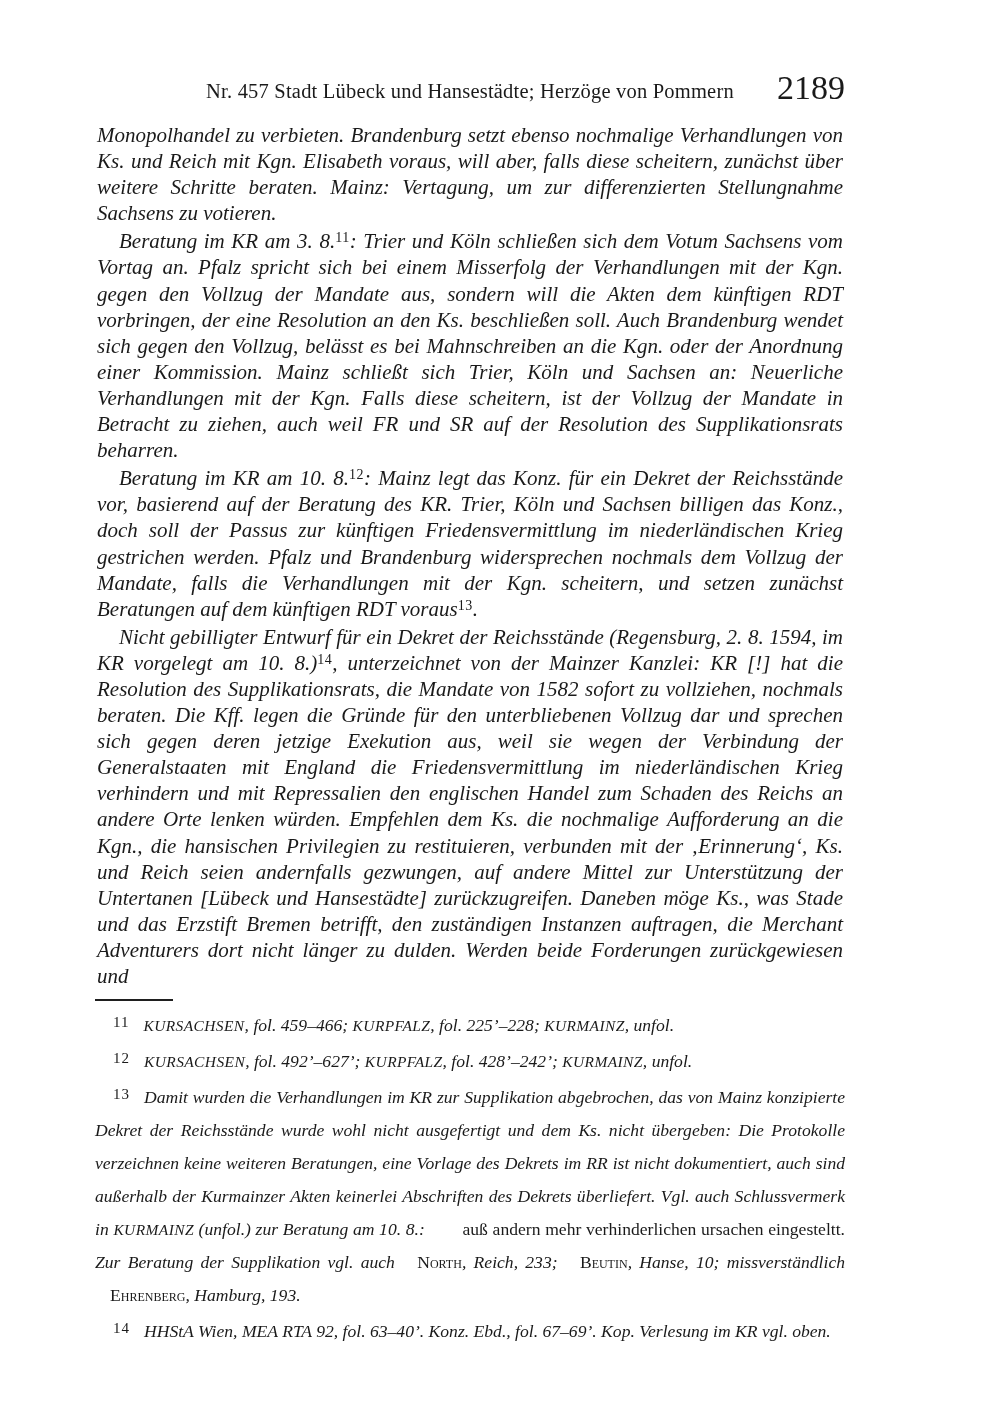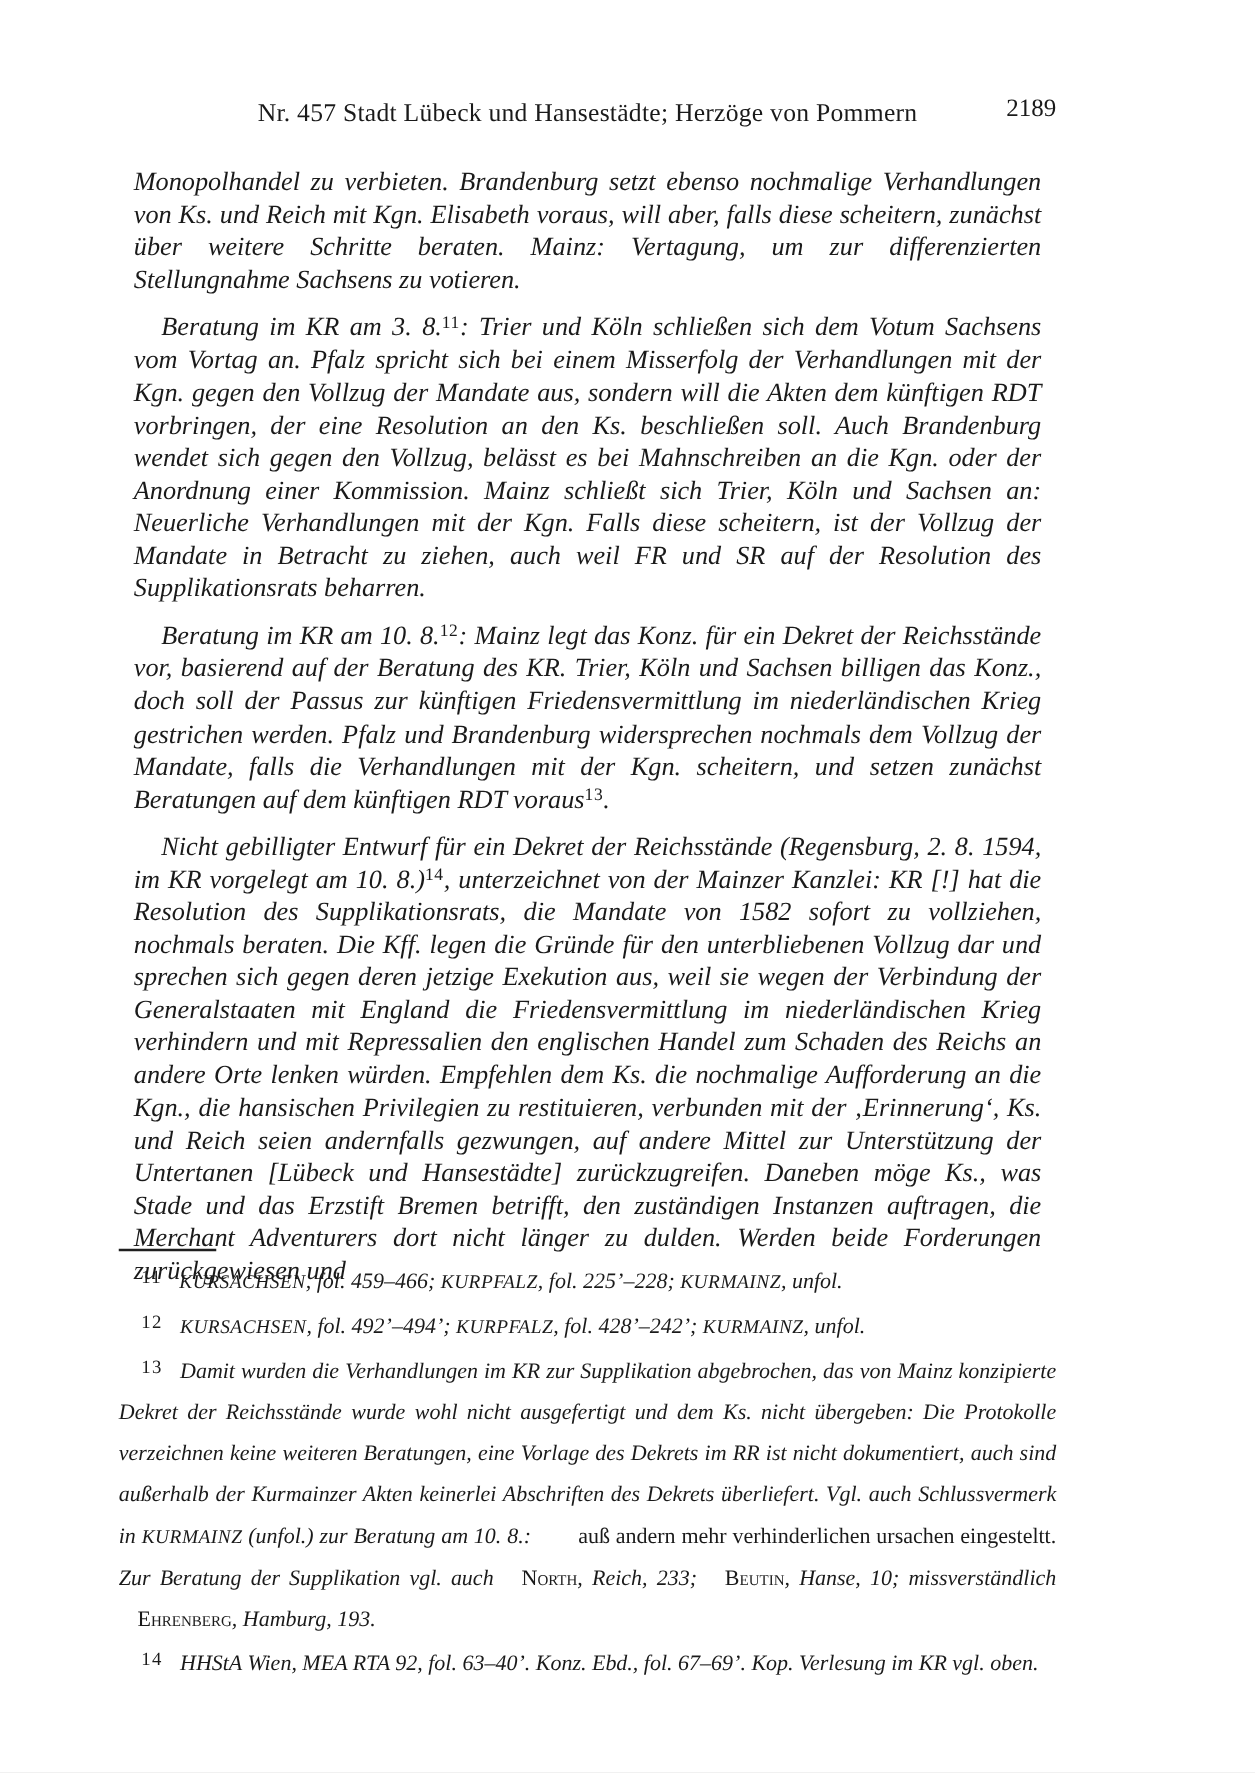--- a/index.html
+++ b/index.html
@@ -22,35 +22,35 @@
     font-size: 20.5px;
     line-height: 24px;
     font-style: normal;
     letter-spacing: 0.2px;
     white-space: nowrap;
   }
   .page-number {
     position: absolute;
     top: 72px;
     right: 159px;
-    font-size: 20px;
+    font-size: 34px;
     line-height: 31px;
     font-style: normal;
   }
   .body-text {
     position: absolute;
     left: 95px;
     top: 120px;
     width: 750px;
     font-style: italic;
     font-size: 21px;
     line-height: 26.1px;
     text-align: justify;
   }
-  .body-text p { margin: 12px; }
+  .body-text p { margin: 2px; }
   .par.indent { text-indent: 22px; }
   sup.fnref {
     font-style: normal;
     font-size: 14px;
     line-height: 0;
     vertical-align: 6px;
     letter-spacing: 0.5px;
   }
   .footnote-rule {
     position: absolute;
@@ -101,18 +101,18 @@
     <p class="par"><span>Monopolhandel zu verbieten. Brandenburg setzt ebenso nochmalige Verhandlungen von Ks. und Reich mit Kgn. Elisabeth voraus, will aber, falls diese scheitern, zunächst über weitere Schritte beraten. Mainz: Vertagung, um zur differenzierten Stellungnahme Sachsens zu votieren.</span></p>
     <p class="par indent"><span>Beratung im KR am 3. 8.</span><sup class="fnref">11</sup><span>: Trier und Köln schließen sich dem Votum Sachsens vom Vortag an. Pfalz spricht sich bei einem Misserfolg der Verhandlungen mit der Kgn. gegen den Vollzug der Mandate aus, sondern will die Akten dem künftigen RDT vorbringen, der eine Resolution an den Ks. beschließen soll. Auch Brandenburg wendet sich gegen den Vollzug, belässt es bei Mahnschreiben an die Kgn. oder der Anordnung einer Kommission. Mainz schließt sich Trier, Köln und Sachsen an: Neuerliche Verhandlungen mit der Kgn. Falls diese scheitern, ist der Vollzug der Mandate in Betracht zu ziehen, auch weil FR und SR auf der Resolution des Supplikationsrats beharren.</span></p>
     <p class="par indent"><span>Beratung im KR am 10. 8.</span><sup class="fnref">12</sup><span>: Mainz legt das Konz. für ein Dekret der Reichsstände vor, basierend auf der Beratung des KR. Trier, Köln und Sachsen billigen das Konz., doch soll der Passus zur künftigen Friedensvermittlung im niederländischen Krieg gestrichen werden. Pfalz und Brandenburg widersprechen nochmals dem Vollzug der Mandate, falls die Verhandlungen mit der Kgn. scheitern, und setzen zunächst Beratungen auf dem künftigen RDT voraus</span><sup class="fnref">13</sup><span>.</span></p>
     <p class="par indent"><span>Nicht gebilligter Entwurf für ein Dekret der Reichsstände (Regensburg, 2. 8. 1594, im KR vorgelegt am 10. 8.)</span><sup class="fnref">14</sup><span>, unterzeichnet von der Mainzer Kanzlei: KR [!] hat die Resolution des Supplikationsrats, die Mandate von 1582 sofort zu vollziehen, nochmals beraten. Die Kff. legen die Gründe für den unterbliebenen Vollzug dar und sprechen sich gegen deren jetzige Exekution aus, weil sie wegen der Verbindung der Generalstaaten mit England die Friedensvermittlung im niederländischen Krieg verhindern und mit Repressalien den englischen Handel zum Schaden des Reichs an andere Orte lenken würden. Empfehlen dem Ks. die nochmalige Aufforderung an die Kgn., die hansischen Privilegien zu restituieren, verbunden mit der ‚Erinnerung‘, Ks. und Reich seien andernfalls gezwungen, auf andere Mittel zur Unterstützung der Untertanen [Lübeck und Hansestädte] zurückzugreifen. Daneben möge Ks., was Stade und das Erzstift Bremen betrifft, den zuständigen Instanzen auftragen, die Merchant Adventurers dort nicht länger zu dulden. Werden beide Forderungen zurückgewiesen und</span></p>
   </div>
 
   <div class="footnote-rule"></div>
 
   <div class="footnotes">
     <p class="fn"><span class="fn-num">11</span><span class="sc">KURSACHSEN</span><span>, fol. 459–466; </span><span class="sc">KURPFALZ</span><span>, fol. 225’–228; </span><span class="sc">KURMAINZ</span><span>, unfol.</span></p>
-    <p class="fn"><span class="fn-num">12</span><span class="sc">KURSACHSEN</span><span>, fol. 492’–494’; </span><span class="sc">KURPFALZ</span><span>, fol. 428’–242’; </span><span class="sc">KURMAINZ</span><span>, unfol.</span></p>
+    <p class="fn"><span class="fn-num">12</span><span class="sc">KURSACHSEN</span><span>, fol. 492’–627’; </span><span class="sc">KURPFALZ</span><span>, fol. 428’–242’; </span><span class="sc">KURMAINZ</span><span>, unfol.</span></p>
     <p class="fn"><span class="fn-num">13</span><span>Damit wurden die Verhandlungen im KR zur Supplikation abgebrochen, das von Mainz konzipierte Dekret der Reichsstände wurde wohl nicht ausgefertigt und dem Ks. nicht übergeben: Die Protokolle verzeichnen keine weiteren Beratungen, eine Vorlage des Dekrets im RR ist nicht dokumentiert, auch sind außerhalb der Kurmainzer Akten keinerlei Abschriften des Dekrets überliefert. Vgl. auch Schlussvermerk in </span><span class="sc">KURMAINZ</span><span> (unfol.) zur Beratung am 10. 8.: </span><span class="rm">auß andern mehr verhinderlichen ursachen eingesteltt.</span><span> Zur Beratung der Supplikation vgl. auch </span><span class="smcp">North</span><span>, Reich, 233; </span><span class="smcp">Beutin</span><span>, Hanse, 10; missverständlich </span><span class="smcp">Ehrenberg</span><span>, Hamburg, 193.</span></p>
     <p class="fn"><span class="fn-num">14</span><span>HHStA Wien, MEA RTA 92, fol. 63–40’. Konz. Ebd., fol. 67–69’. Kop. Verlesung im KR vgl. oben.</span></p>
   </div>
 
 </div>
 
 </body></html>

